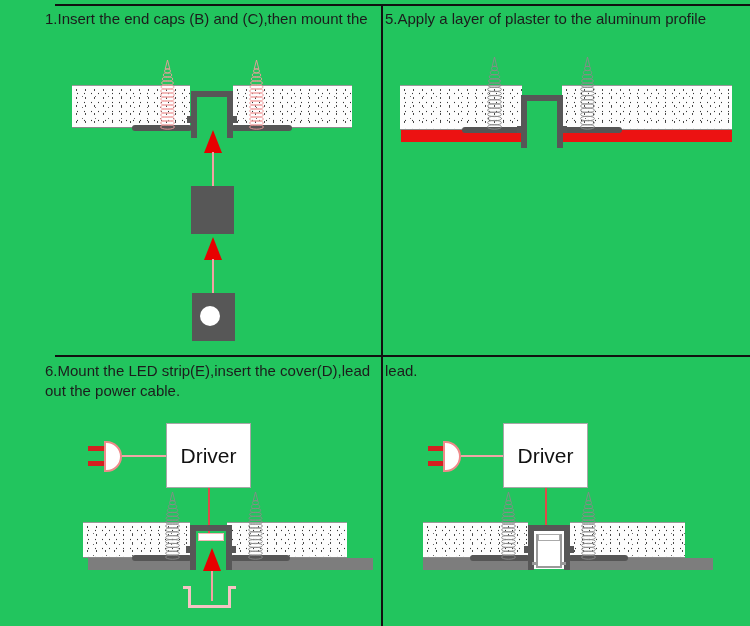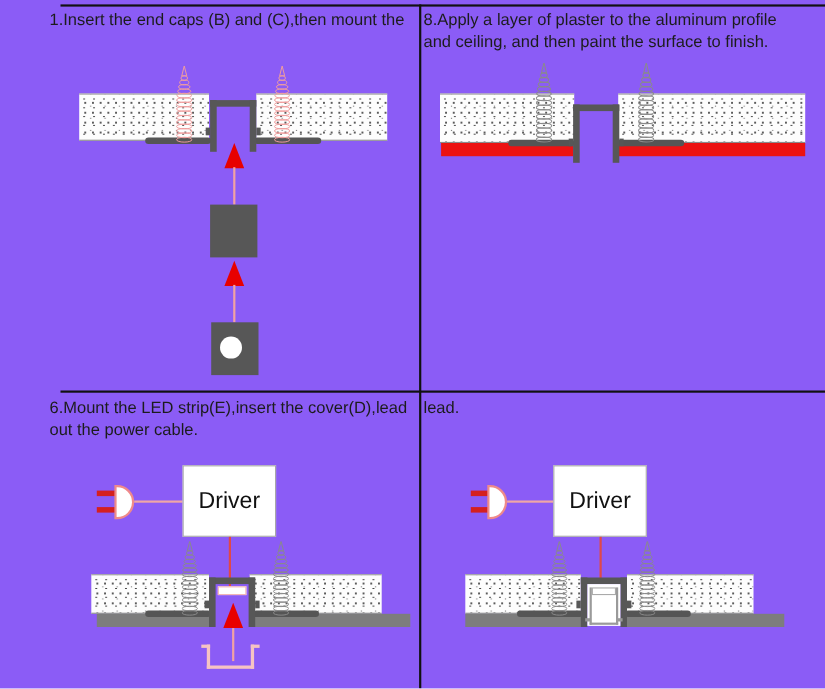--- a/index.html
+++ b/index.html
@@ -1,17 +1,17 @@
 <!DOCTYPE html>
 <html><head>
 <meta charset="utf-8">
 <style>
   html,body{margin:0;padding:0;background:#fff;}
   #canvas{
-    position:relative;width:750px;height:626px;background:#8b5cf6;
+    position:relative;width:750px;height:626px;background:#22c55e;
     font-family:"Liberation Sans",sans-serif;overflow:hidden;
   }
   
   .hline{position:absolute;height:2px;background:#111;}
   .vline{position:absolute;width:2px;background:#111;}
   
   .caption{position:absolute;font-size:15px;line-height:20px;color:#1c1c1c;letter-spacing:0px;}
   .caption span{display:block;white-space:nowrap;}
   
   .stipple{
@@ -119,22 +119,21 @@
     <div class="arrow-up" style="left:204px;top:237px;"></div>
     <div class="stem" style="left:212px;top:259px;height:34px;"></div>
 
     <div class="endcap" style="left:192px;top:293px;width:43px;height:48px;">
       <div class="cap-hole" style="left:8px;top:13px;"></div>
     </div>
   </div>
 
   <div>
     <div class="caption" style="left:385px;top:9px;">
-      <span>8.Apply a layer of plaster to the aluminum profile</span>
-      <span>and ceiling, and then paint the surface to finish.</span>
+      <span>5.Apply a layer of plaster to the aluminum profile</span>
     </div>
 
     <div class="stipple" style="left:400px;top:85px;width:122px;height:45px;"></div>
     <div class="stipple" style="left:562px;top:85px;width:170px;height:45px;"></div>
 
     <div class="band-red" style="left:401px;top:130px;width:120px;height:12px;"></div>
     <div class="band-red" style="left:562px;top:130px;width:170px;height:12px;"></div>
 
     <div class="wing" style="left:462px;top:127px;width:60px;height:6px;"></div>
     <div class="wing" style="left:561px;top:127px;width:61px;height:6px;"></div>

